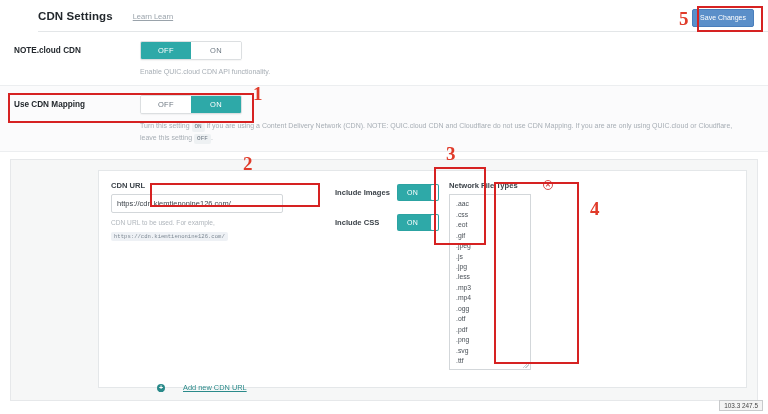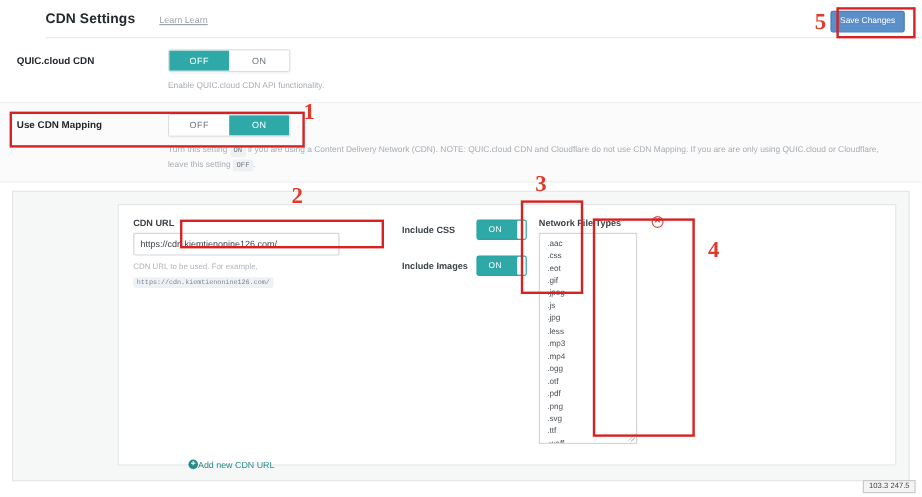--- a/index.html
+++ b/index.html
@@ -250,22 +250,23 @@
     text-align: center;
     font-weight: bold;
     cursor: pointer;
   }
 
   .add-link {
     position: absolute;
     left: 146px; bottom: 8px;
     font-size: 7.4px;
     color: #2a8a8a;
-    cursor: pointer;
-    display: flex; align-items: center; gap: 0;
+    text-decoration: underline;
+    cursor: pointer;
+    display: flex; align-items: center; gap: 18px;
   }
   .plus-ic {
     width: 8px; height: 8px; border-radius: 50%;
     background: #2a8a8a; color: #fff;
     font-size: 7px; line-height: 7.5px; text-align:center;
     font-weight: bold; text-decoration: none;
     display:inline-block;
   }
 
   
@@ -304,21 +305,21 @@
 <div class="page-header">
   <span class="page-title">CDN Settings</span>
   <span class="learn-more">Learn Learn</span>
   <div class="header-rule"></div>
   <button class="save-btn">Save Changes</button>
 </div>
 
 <div class="settings-wrap">
 
   <div class="setting-row">
-    <div class="setting-label">QUIC.cloud CDN</div>
+    <div class="setting-label">NOTE.cloud CDN</div>
     <div class="setting-body">
       <div class="toggle-group">
         <div class="toggle-opt active">OFF</div>
         <div class="toggle-opt">ON</div>
       </div>
       <div class="help-text">Enable QUIC.cloud CDN API functionality.</div>
     </div>
   </div>
 
   <div class="setting-row alt">
@@ -343,33 +344,33 @@
 
     <div class="col-url">
       <div class="field-label">CDN URL</div>
       <input class="url-input" type="text" value="https://cdn.kiemtienonine126.com/" style="">
       <div class="url-help">CDN URL to be used. For example,</div>
       <div class="url-example">https://cdn.kiemtienonine126.com/</div>
     </div>
 
     <div class="col-toggles">
       <div class="tog-row">
+        <span class="tog-name">Include Images</span>
+        <span class="switch">
+          <span class="lbl">ON</span>
+          <span class="knob"></span>
+        </span>
+      </div>
+      <div class="tog-row">
         <span class="tog-name">Include CSS</span>
         <span class="switch">
           <span class="lbl">ON</span>
           <span class="knob"></span>
         </span>
       </div>
-      <div class="tog-row">
-        <span class="tog-name">Include Images</span>
-        <span class="switch">
-          <span class="lbl">ON</span>
-          <span class="knob"></span>
-        </span>
-      </div>
     </div>
 
     <div class="col-types">
       <div class="types-label">Network File Types</div>
       <div class="del-icon">✕</div>
       <div class="types-box"><span id="types-text">.aac<br>.css<br>.eot<br>.gif<br>.jpeg<br>.js<br>.jpg<br>.less<br>.mp3<br>.mp4<br>.ogg<br>.otf<br>.pdf<br>.png<br>.svg<br>.ttf<br>.woff</span><span class="rs"></span></div>
     </div>
 
   </div>
 

